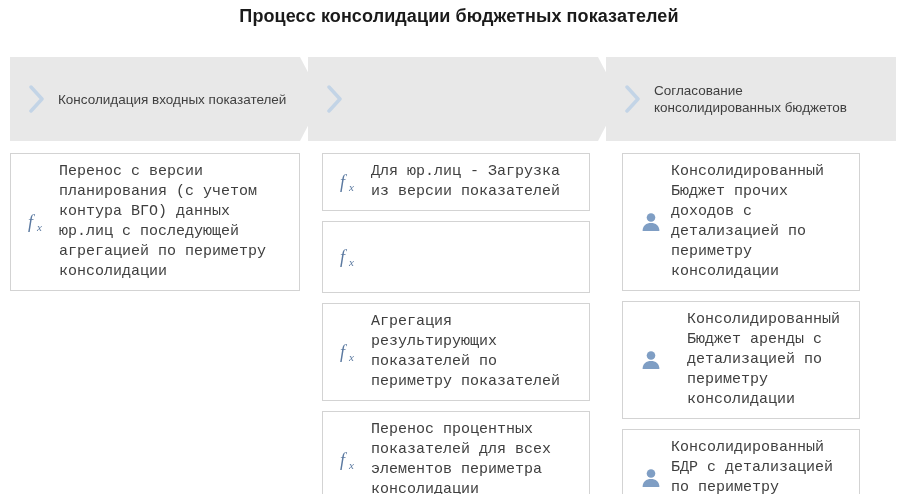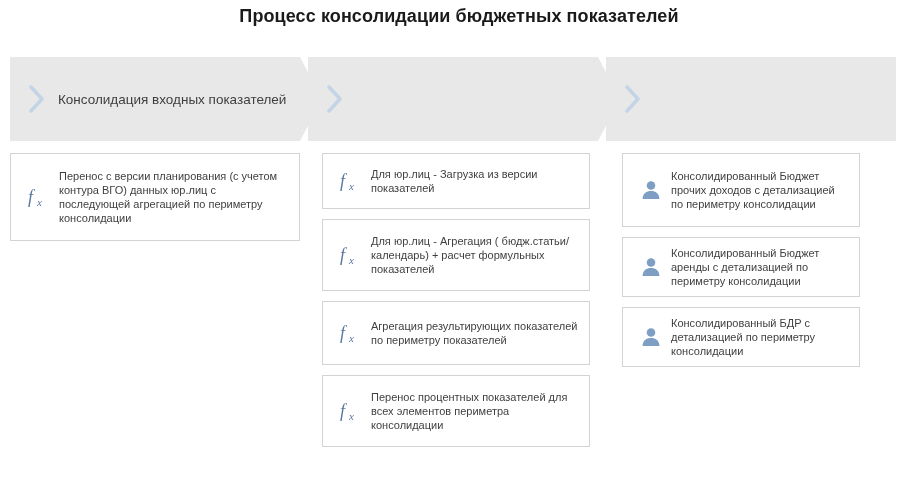--- a/index.html
+++ b/index.html
@@ -88,35 +88,36 @@
     min-height: 62px;
   }
   .card .icon {
     width: 40px;
     min-width: 40px;
     display: flex;
     align-items: center;
     justify-content: center;
   }
   .card .text {
-    font-size: 11px;
-    line-height: 14px;
+    font-size: 15px;
+    line-height: 20px;
     color: #3f3f3f;
+    font-family: Liberation Mono, monospace;
   }
   
   .col1 .cards { width: 290px; }
   .col1 .card { min-height: 88px; }
   .col2 .cards { width: 268px; margin-left: 14px; }
   .col2 .card.c1 { min-height: 56px; }
   .col2 .card.c2 { min-height: 72px; }
   .col2 .card.c3 { min-height: 64px; }
   .col2 .card.c4 { min-height: 72px; }
   .col3 .cards { width: 238px; margin-left: 16px; }
   .col3 .card { min-height: 74px; }
-  .col3 .card.c2 { min-height: 60px; }
+  .col3 .card.c2 { min-height: 60px; gap: 16px; }
   .col3 .card.c3 { min-height: 60px; justify-content: center; }
 </style>
 </head>
 <body>
 
 <div class="page-title">Процесс консолидации бюджетных показателей</div>
 
 <div class="diagram">
   <div class="columns">
 
@@ -160,21 +161,20 @@
           </span>
           <span class="text">Для юр.лиц - Загрузка из версии показателей</span>
         </div>
         <div class="card c2">
           <span class="icon">
             <svg width="26" height="26" viewBox="0 0 26 26" aria-hidden="true">
               <text x="2" y="19" font-family="Liberation Serif, serif" font-style="italic" font-size="18" fill="#5b79a0">f</text>
               <text x="11" y="22" font-family="Liberation Serif, serif" font-style="italic" font-size="11" fill="#5b79a0">x</text>
             </svg>
           </span>
-          <span class="text">Для юр.лиц - Агрегация ( бюдж.статьи/календарь) + расчет формульных показателей</span>
         </div>
         <div class="card c3">
           <span class="icon">
             <svg width="26" height="26" viewBox="0 0 26 26" aria-hidden="true">
               <text x="2" y="19" font-family="Liberation Serif, serif" font-style="italic" font-size="18" fill="#5b79a0">f</text>
               <text x="11" y="22" font-family="Liberation Serif, serif" font-style="italic" font-size="11" fill="#5b79a0">x</text>
             </svg>
           </span>
           <span class="text">Агрегация  результирующих показателей по  периметру показателей</span>
         </div>
@@ -190,20 +190,21 @@
       </div>
     </div>
 
     <div class="column col3">
       <div class="band">
         <span class="band-arrow">
           <svg width="18" height="28" viewBox="0 0 18 28" aria-hidden="true">
             <path d="M3 2 L14 14 L3 26" fill="none" stroke="#c3d4e6" stroke-width="3.5" stroke-linecap="round" stroke-linejoin="round"></path>
           </svg>
         </span>
+        <span class="band-title">Согласование консолидированных бюджетов</span>
       </div>
       <div class="cards">
         <div class="card c1">
           <span class="icon">
             <svg width="24" height="24" viewBox="0 0 24 24" aria-hidden="true">
               <circle cx="12" cy="7.5" r="4.3" fill="#7f9ec4"></circle>
               <path d="M3.6 21 C3.6 15.6 7.4 13 12 13 C16.6 13 20.4 15.6 20.4 21 Z" fill="#7f9ec4"></path>
             </svg>
           </span>
           <span class="text">Консолидированный Бюджет прочих доходов с детализацией по периметру консолидации</span>

